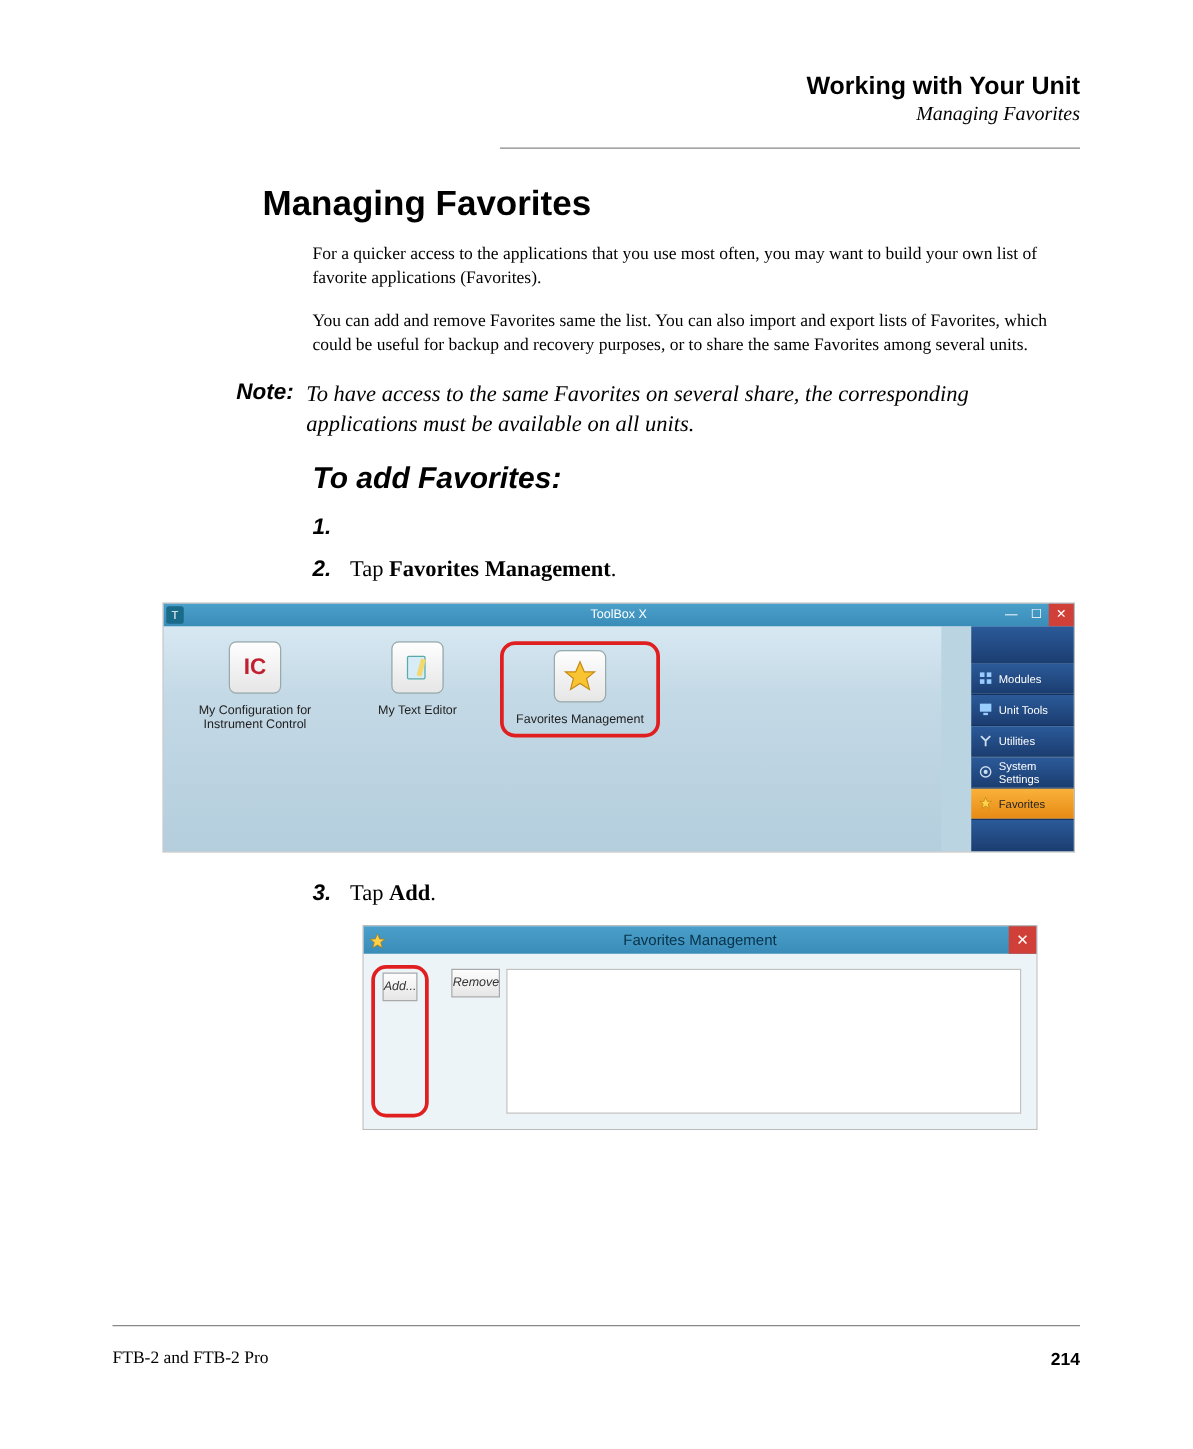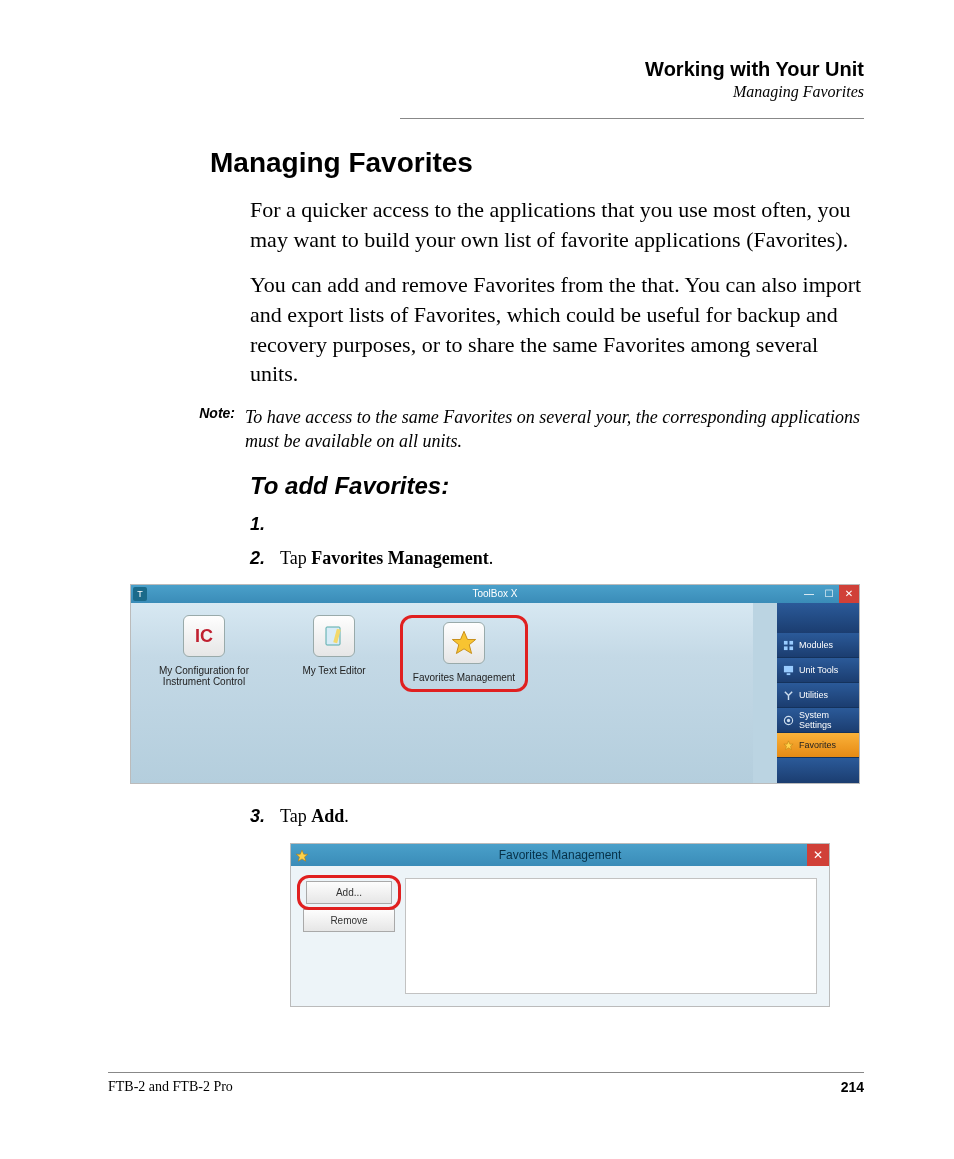--- a/index.html
+++ b/index.html
@@ -36,33 +36,33 @@
     border-top: 1.5px solid #888;
     margin: 6px 0 28px 310px;
   }
   h1.section {
     font-family: Arial, Helvetica, sans-serif;
     font-size: 28px;
     font-weight: bold;
     margin: 0 0 16px 120px;
   }
   .body-text {
-    font-size: 22px;
+    font-size: 14px;
     line-height: 1.35;
     margin: 0 0 16px 160px;
   }
   .note-row {
     display: flex;
     margin: 0 0 18px 85px;
   }
   .note-label {
     font-family: Arial, Helvetica, sans-serif;
     font-style: italic;
     font-weight: bold;
-    font-size: 14px;
+    font-size: 18px;
     width: 70px;
     flex-shrink: 0;
     text-align: right;
     padding-right: 10px;
   }
   .note-text {
     font-style: italic;
     font-size: 18px;
     line-height: 1.35;
   }
@@ -208,22 +208,22 @@
   .fig2-body {
     background: #edf4f8;
     padding: 12px;
     min-height: 140px;
     display: flex;
     gap: 10px;
   }
   .fig2-btn-col {
     width: 92px;
     display: flex;
-    flex-direction: column;
-    gap: 2px;
+    gap: 24px;
+    font-style: italic;
   }
   .win-button {
     height: 23px;
     font-size: 10px;
     display: flex; align-items: center; justify-content: center;
     background: linear-gradient(#fdfdfd, #e6e6e6);
     border: 1px solid #a9a9a9;
     color: #333;
   }
   .highlight-ring2 {
@@ -235,24 +235,24 @@
   }
   .fig2-panel {
     flex: 1;
     background: #fff;
     border: 1px solid #c2c2c2;
   }
 
   .footer {
     position: absolute;
     bottom: 64px;
-    left: 108px;
+    left: 90px;
     right: 90px;
     border-top: 1.5px solid #888;
-    padding-top: 6px;
+    padding-top: 18px;
     display: flex;
     justify-content: space-between;
     font-size: 14px;
   }
   .footer .pg {
     font-family: Arial, Helvetica, sans-serif;
     font-weight: bold;
   }
   .ic-label {
     font-weight: bold; color: #c02030; font-size: 18px; text-align: right;
@@ -265,25 +265,25 @@
 
   <div class="header-block">
     <div class="header-title">Working with Your Unit</div>
     <div class="header-sub">Managing Favorites</div>
   </div>
   <hr class="header-rule">
 
   <h1 class="section">Managing Favorites</h1>
 
   <p class="body-text">For a quicker access to the applications that you use most often, you may want to build your own list of favorite applications (Favorites).</p>
-  <p class="body-text">You can add and remove Favorites from the that. You can also import and export lists of Favorites, which could be useful for backup and recovery purposes, or to share the same Favorites among several units.</p>
+  <p class="body-text">You can add and remove Favorites same the list. You can also import and export lists of Favorites, which could be useful for backup and recovery purposes, or to share the same Favorites among several units.</p>
 
   <div class="note-row">
     <div class="note-label">Note:</div>
-    <div class="note-text">To have access to the same Favorites on several your, the corresponding applications must be available on all units.</div>
+    <div class="note-text">To have access to the same Favorites on several share, the corresponding applications must be available on all units.</div>
   </div>
 
   <div class="sub-head">To add Favorites:</div>
 
   <div class="ol-row">
     <span class="ol-num">1.</span>
   </div>
 
   <div class="ol-row">
     <span class="ol-num">2.</span>

